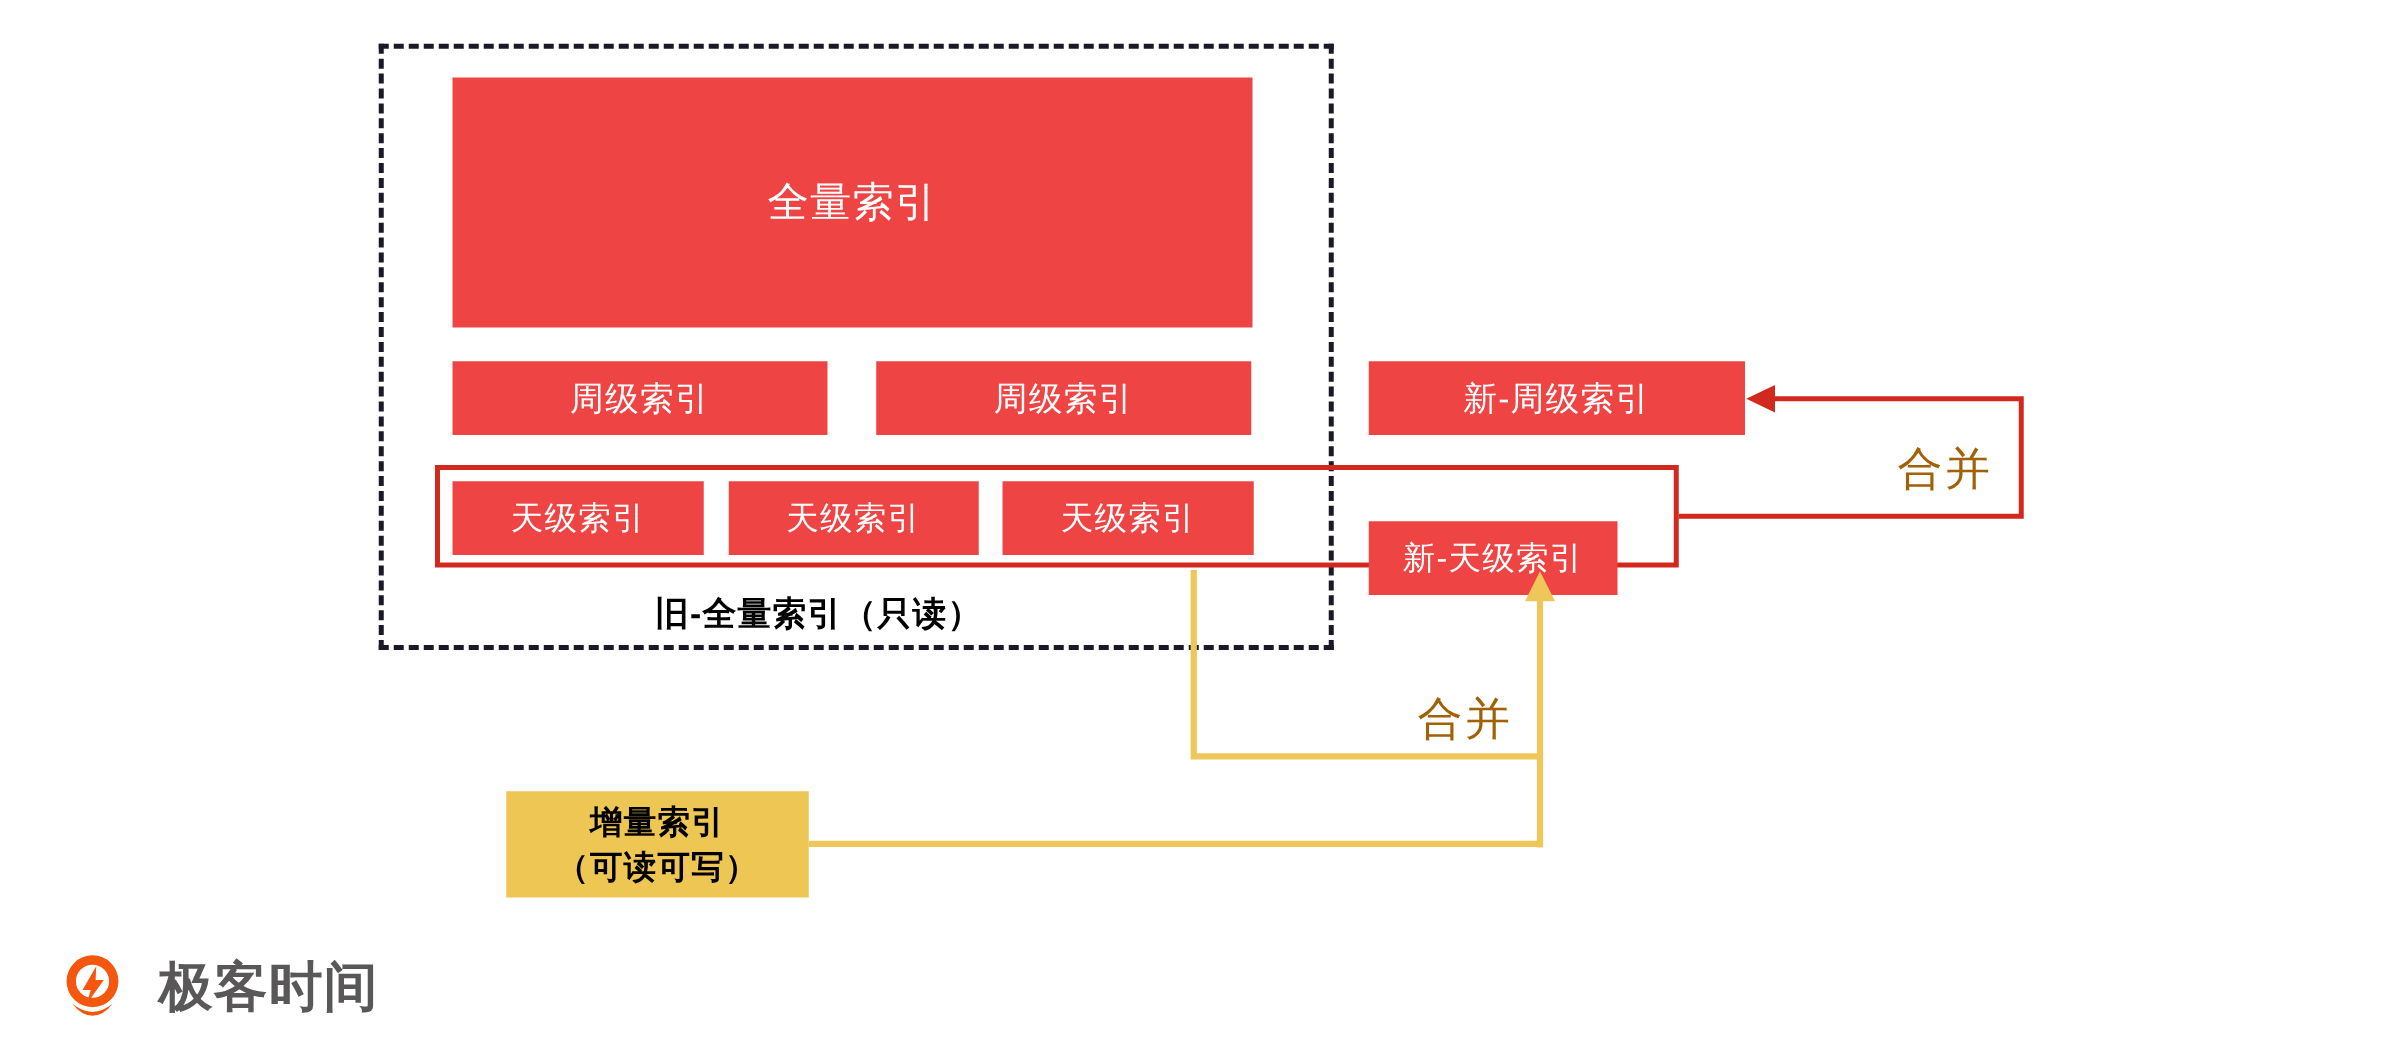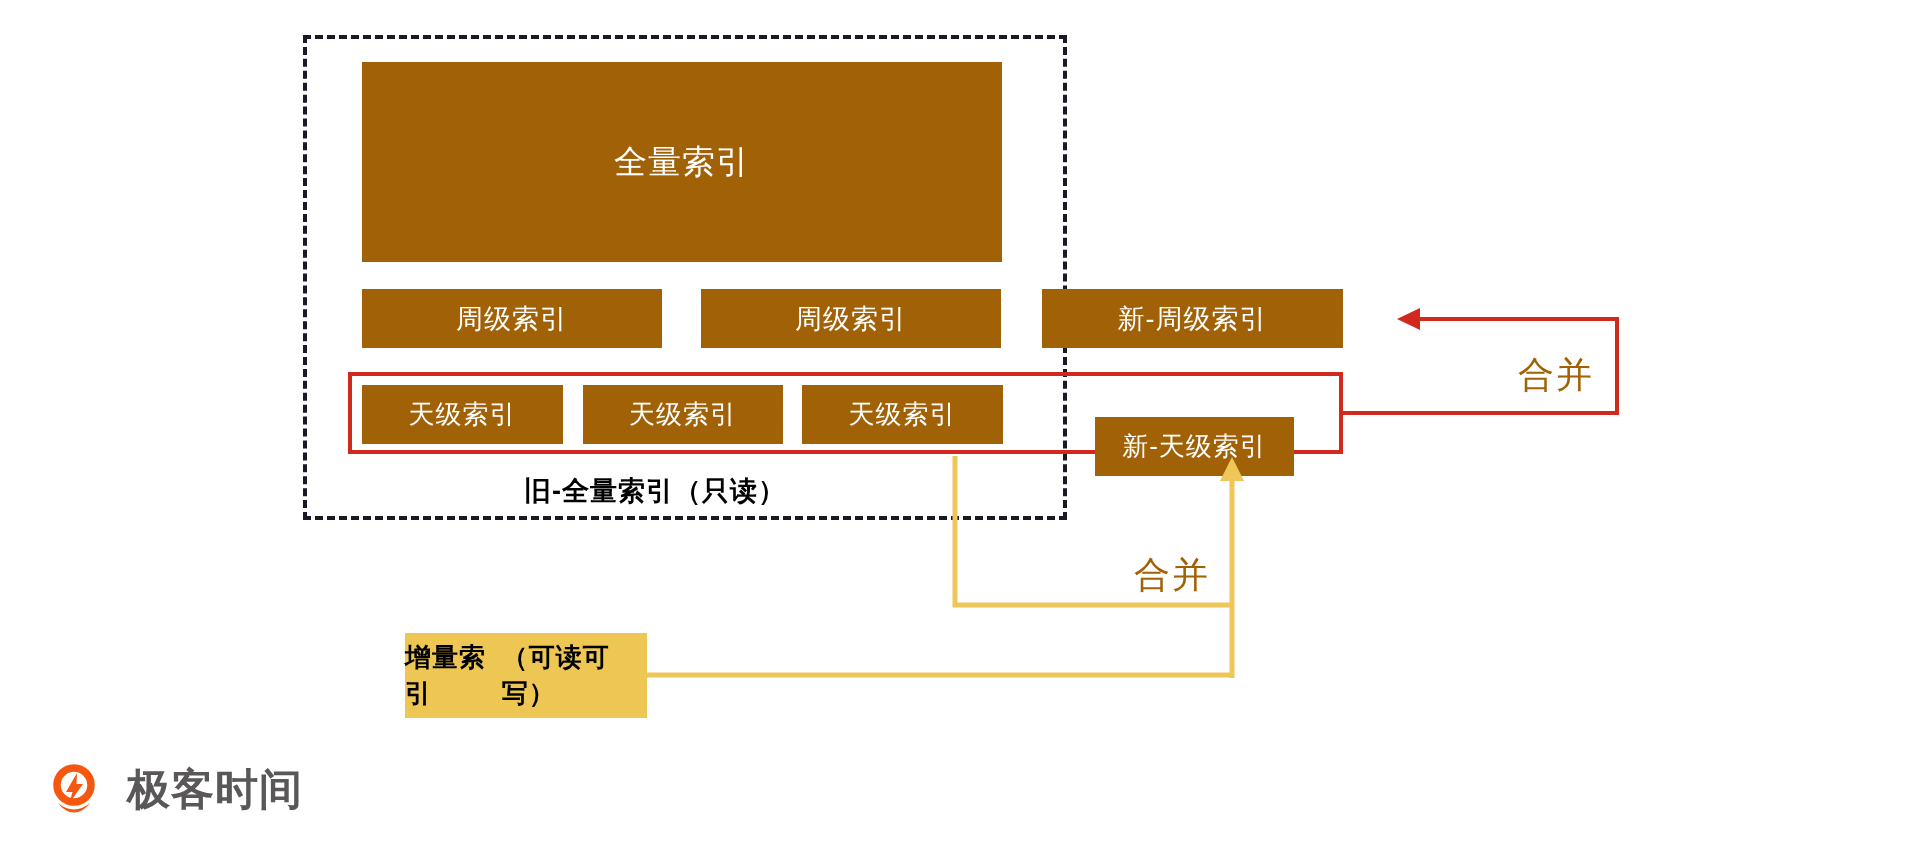--- a/index.html
+++ b/index.html
@@ -12,51 +12,51 @@
     overflow:hidden;
   }
   
   .dashed-group {
     position:absolute; left:303px; top:35px; width:764px; height:485px;
     border:4px dashed #1a1a26;
   }
   
   .bluebox {
     position:absolute;
-    background:#a16207;
+    background:#ef4444;
     color:#ffffff;
     display:flex; align-items:center; justify-content:center;
     font-weight:500;
     letter-spacing:1px;
   }
   .full-index   { left:362px; top:62px;  width:640px; height:200px; font-size:33px; }
   .week-1       { left:362px; top:289px; width:300px; height:59px;  font-size:27px; }
   .week-2       { left:701px; top:289px; width:300px; height:59px;  font-size:27px; }
-  .new-week     { left:1042px;top:289px; width:301px; height:59px;  font-size:27px; }
+  .new-week     { left:1095px;top:289px; width:301px; height:59px;  font-size:27px; }
   .day-1        { left:362px; top:385px; width:201px; height:59px;  font-size:26px; }
   .day-2        { left:583px; top:385px; width:200px; height:59px;  font-size:26px; }
   .day-3        { left:802px; top:385px; width:201px; height:59px;  font-size:26px; }
   .new-day      { left:1095px;top:385px; width:199px; height:59px;  font-size:26px;margin-top:32px; }
   
   .red-rect {
     position:absolute; left:348px; top:372px; width:995px; height:82px;
     border:4px solid #d2291e;
   }
   
   .old-caption {
     position:absolute; left:475px; top:473px; width:360px;
     text-align:center; color:#000000;
     font-size:27px; font-weight:600; letter-spacing:1px;
   }
   
   .incr-box {
     position:absolute; left:405px; top:633px; width:242px; height:85px;
     background:#eec654;
     color:#000000;
-    display:flex; flex-direction:row; align-items:center; justify-content:center;
+    display:flex; flex-direction:column; align-items:center; justify-content:center;
     font-size:26px; font-weight:600; line-height:1.35; letter-spacing:1px;
   }
   
   .merge-label {
     position:absolute; color:#a16207;
     font-size:36px; font-weight:500; letter-spacing:2px;
   }
   .merge-red    { left:1518px; top:351px; width:90px; }
   .merge-yellow { left:1134px; top:551px; width:90px; }
   

